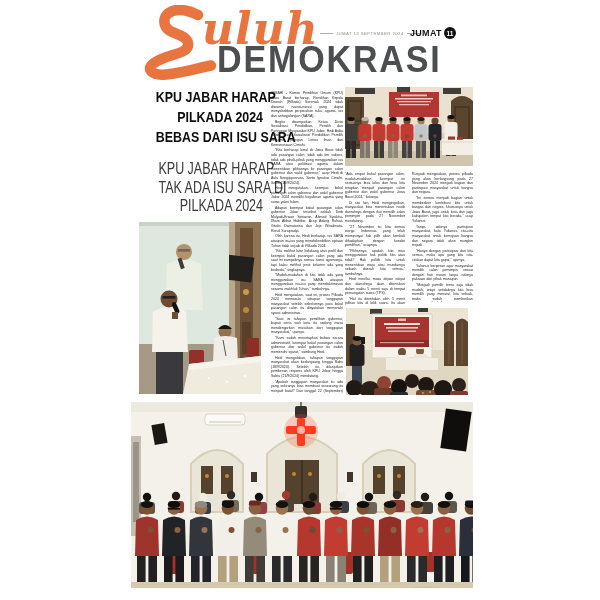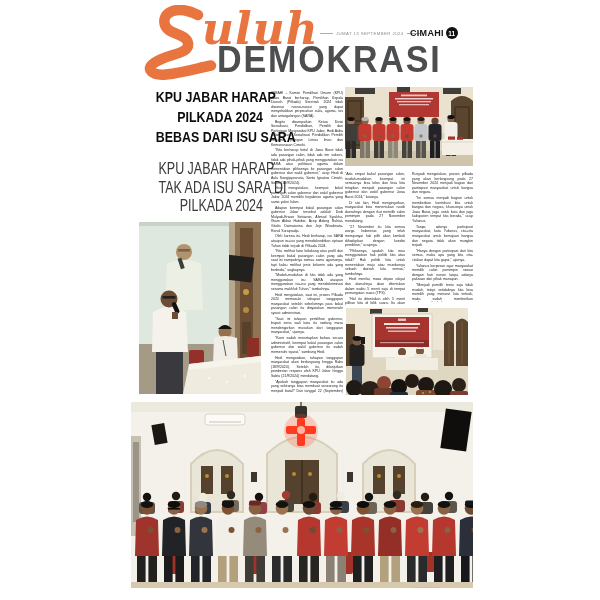--- a/index.html
+++ b/index.html
@@ -49,21 +49,21 @@
       <path d="M60,10 C38,-1 23,8 27,20 C30,30 48,28 50,38 C52,50 30,48 16,58 C7,64 14,71 28,69.5 C46,67.5 60,63 73,60.5" fill="none" stroke="#e8743f" stroke-width="10.5" stroke-linecap="round"></path>
       <text x="64" y="39" font-family="DejaVu Serif, serif" font-style="italic" font-weight="bold" font-size="44" letter-spacing="1" fill="#e8743f">uluh</text>
     </svg>
     <div class="demokrasi">DEMOKRASI</div>
     <div class="dateline">
       <span class="dash"></span>
       <span class="date-txt">JUMAT 13 SEPTEMBER 2024</span>
       <span class="dash"></span>
     </div>
     <div class="edisi">
-      <span class="edisi-label">CIMAHI</span>
+      <span class="edisi-label">JUMAT</span>
       <span class="edisi-circle">11</span>
     </div>
   </div>
 
   <div class="headline">
     <div class="head-line">KPU JABAR HARAP</div>
     <div class="head-line">PILKADA 2024</div>
     <div class="head-line">BEBAS DARI ISU SARA</div>
     <div class="subhead">
       <div class="sub-line">KPU JABAR HARAP</div>

